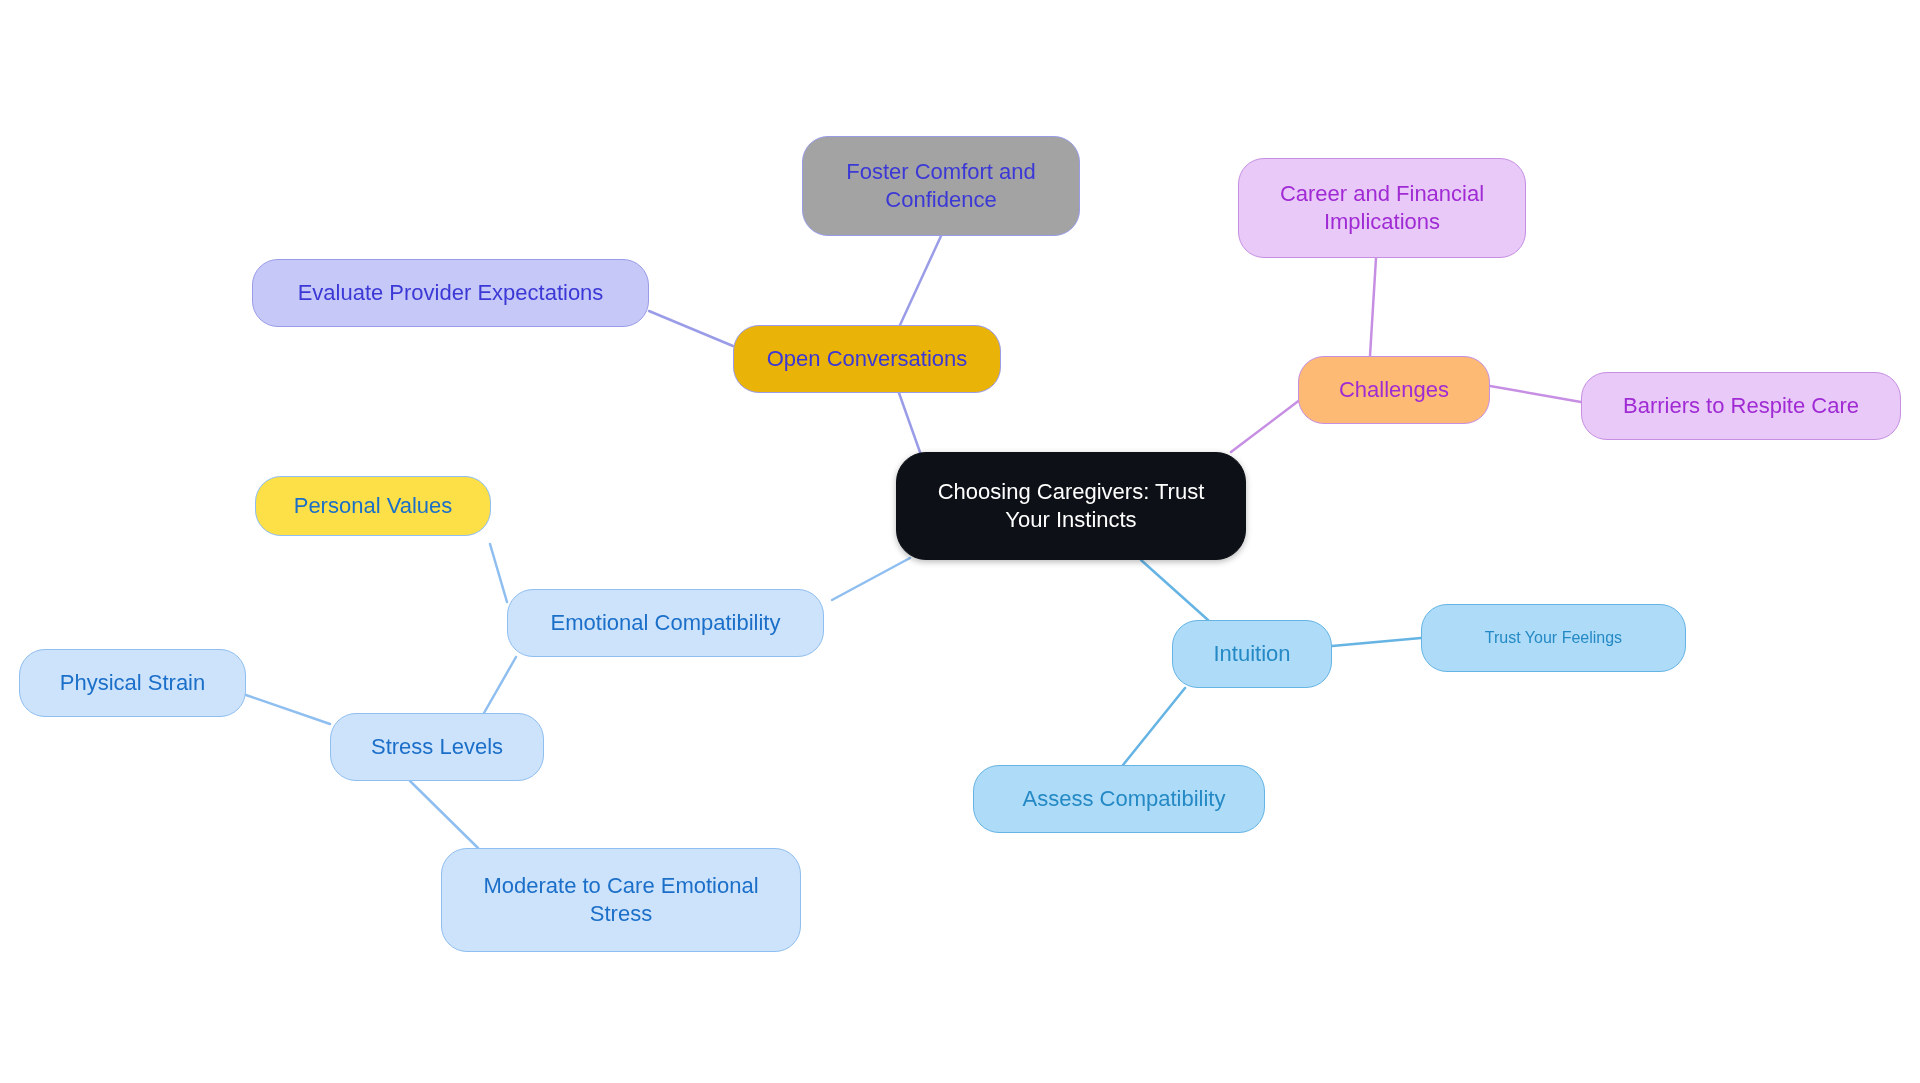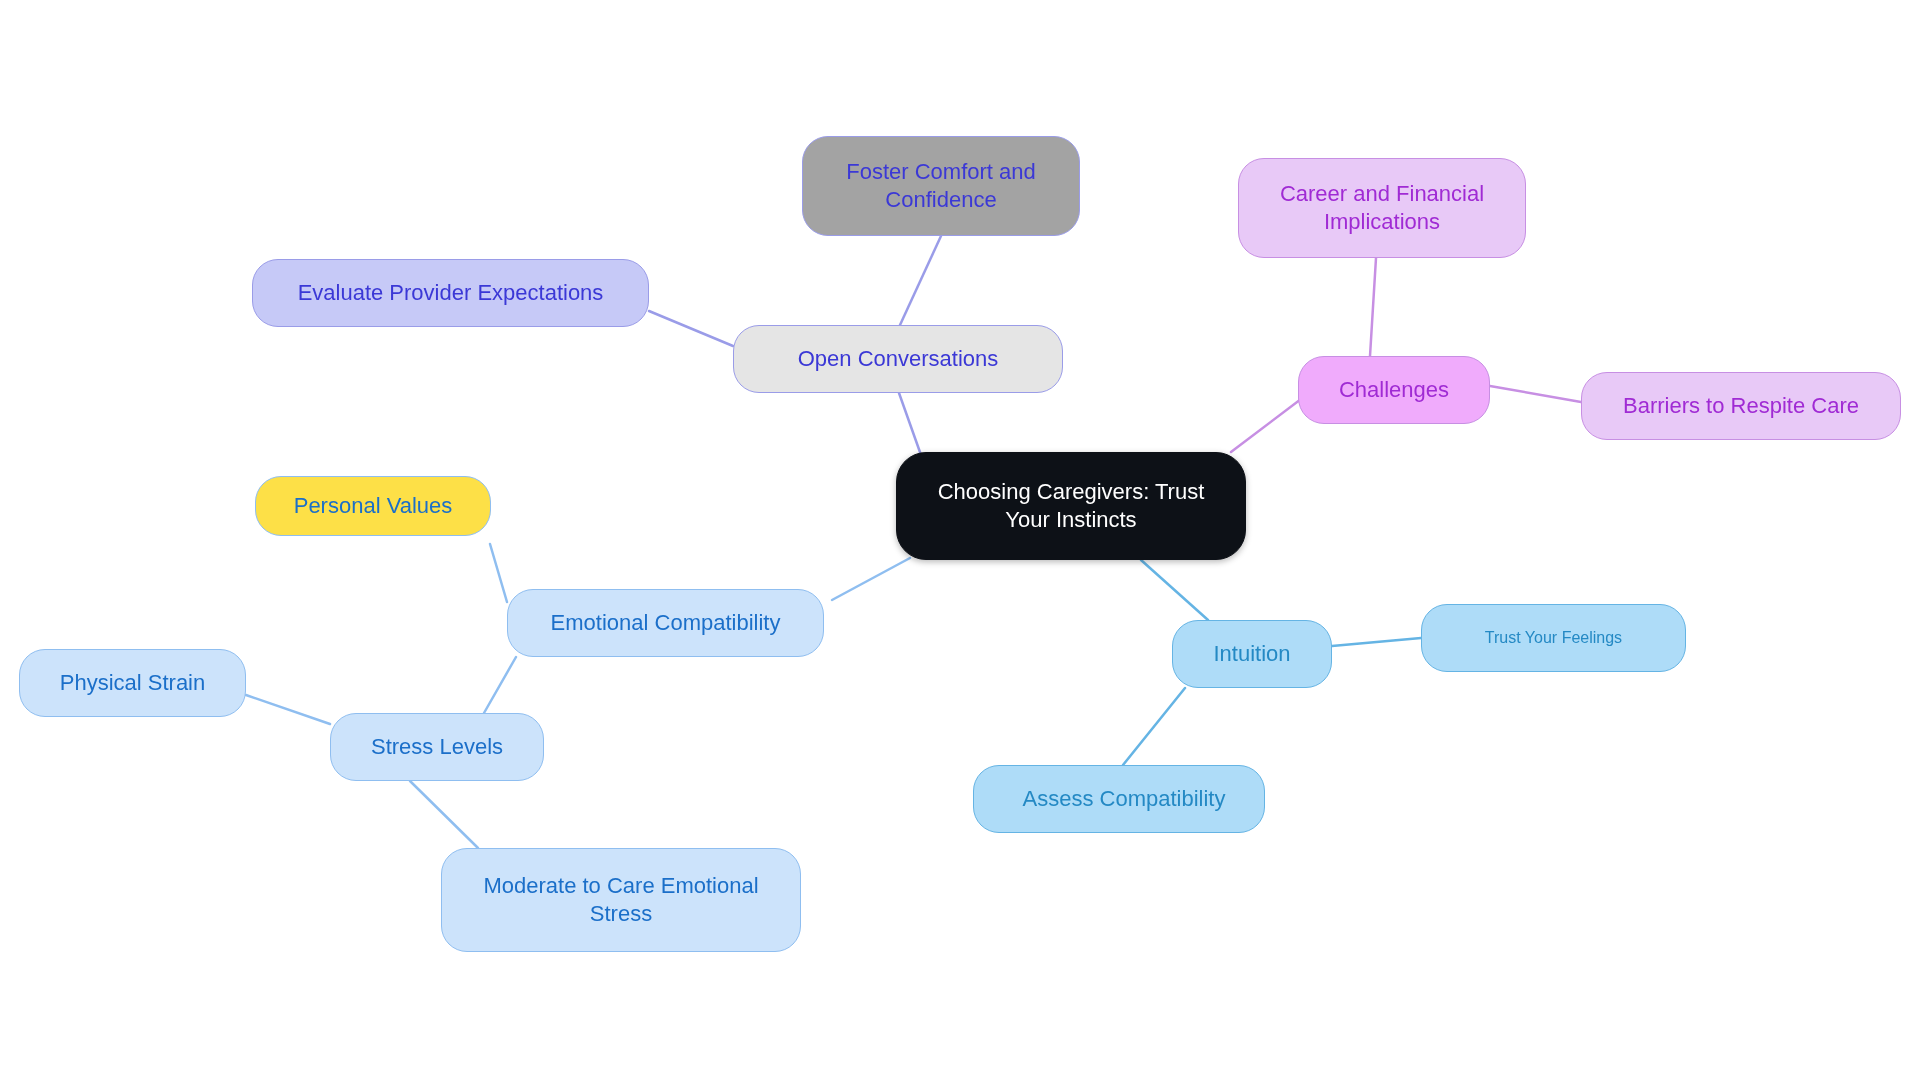--- a/index.html
+++ b/index.html
@@ -58,25 +58,25 @@
       <line x1="516" y1="657" x2="484" y2="713" stroke="#8fbef0" stroke-width="2.5" stroke-linecap="round"></line>
       <line x1="330" y1="724" x2="246" y2="695" stroke="#8fbef0" stroke-width="2.5" stroke-linecap="round"></line>
       <line x1="410" y1="781" x2="478" y2="848" stroke="#8fbef0" stroke-width="2.5" stroke-linecap="round"></line>
       <line x1="1141" y1="560" x2="1208" y2="620" stroke="#65b4e4" stroke-width="2.5" stroke-linecap="round"></line>
       <line x1="1332" y1="646" x2="1421" y2="638" stroke="#65b4e4" stroke-width="2.5" stroke-linecap="round"></line>
       <line x1="1185" y1="688" x2="1123" y2="765" stroke="#65b4e4" stroke-width="2.5" stroke-linecap="round"></line>
     </svg>
   <div id="node-layer">
       <div class="node root" style="left: 896px; top: 452px; width: 350px; height: 108px; background: rgb(13, 17, 23); color: rgb(255, 255, 255); border-color: rgb(13, 17, 23); font-size: 22px;">Choosing Caregivers: Trust
 Your Instincts</div>
-      <div class="node" style="left: 733px; top: 325px; width: 330px; height: 68px; background: #e5e5e5; color: rgb(59, 56, 214); border-color: rgb(154, 156, 232); font-size: 22px;">Open Conversations</div>
+      <div class="node" style="left: 733px; top: 325px; width: 268px; height: 68px; background: #eab308; color: rgb(59, 56, 214); border-color: rgb(154, 156, 232); font-size: 22px;">Open Conversations</div>
       <div class="node" style="left: 252px; top: 259px; width: 397px; height: 68px; background: rgb(198, 201, 247); color: rgb(59, 56, 214); border-color: rgb(154, 156, 232); font-size: 22px;">Evaluate Provider Expectations</div>
       <div class="node" style="left: 802px; top: 136px; width: 278px; height: 100px; background: #a3a3a3; color: rgb(59, 56, 214); border-color: rgb(154, 156, 232); font-size: 22px;">Foster Comfort and
 Confidence</div>
-      <div class="node" style="left: 1298px; top: 356px; width: 192px; height: 68px; background: #f0abfc; color: rgb(160, 43, 212); border-color: rgb(199, 143, 227); font-size: 22px;">Challenges</div>
+      <div class="node" style="left: 1298px; top: 356px; width: 192px; height: 68px; background: #fdba74; color: rgb(160, 43, 212); border-color: rgb(199, 143, 227); font-size: 22px;">Challenges</div>
       <div class="node" style="left: 1214px; top: 158px; width: 288px; height: 100px; background: rgb(232, 201, 247); color: rgb(160, 43, 212); border-color: rgb(199, 143, 227); font-size: 22px; margin-left: 24px;">Career and Financial
 Implications</div>
       <div class="node" style="left: 1581px; top: 372px; width: 320px; height: 68px; background: rgb(232, 201, 247); color: rgb(160, 43, 212); border-color: rgb(199, 143, 227); font-size: 22px;">Barriers to Respite Care</div>
       <div class="node" style="left: 507px; top: 589px; width: 317px; height: 68px; background: rgb(204, 227, 251); color: rgb(27, 111, 201); border-color: rgb(143, 190, 240); font-size: 22px;">Emotional Compatibility</div>
       <div class="node" style="left: 255px; top: 476px; width: 236px; height: 60px; background: #fde047; color: rgb(27, 111, 201); border-color: rgb(143, 190, 240); font-size: 22px;">Personal Values</div>
       <div class="node" style="left: 330px; top: 713px; width: 214px; height: 68px; background: rgb(204, 227, 251); color: rgb(27, 111, 201); border-color: rgb(143, 190, 240); font-size: 22px;">Stress Levels</div>
       <div class="node" style="left: 19px; top: 649px; width: 227px; height: 68px; background: rgb(204, 227, 251); color: rgb(27, 111, 201); border-color: rgb(143, 190, 240); font-size: 22px;">Physical Strain</div>
       <div class="node" style="left: 441px; top: 848px; width: 360px; height: 104px; background: rgb(204, 227, 251); color: rgb(27, 111, 201); border-color: rgb(143, 190, 240); font-size: 22px;">Moderate to Care Emotional
 Stress</div>
       <div class="node" style="left: 1172px; top: 620px; width: 160px; height: 68px; background: rgb(174, 220, 248); color: rgb(36, 137, 196); border-color: rgb(101, 180, 228); font-size: 22px;">Intuition</div>

